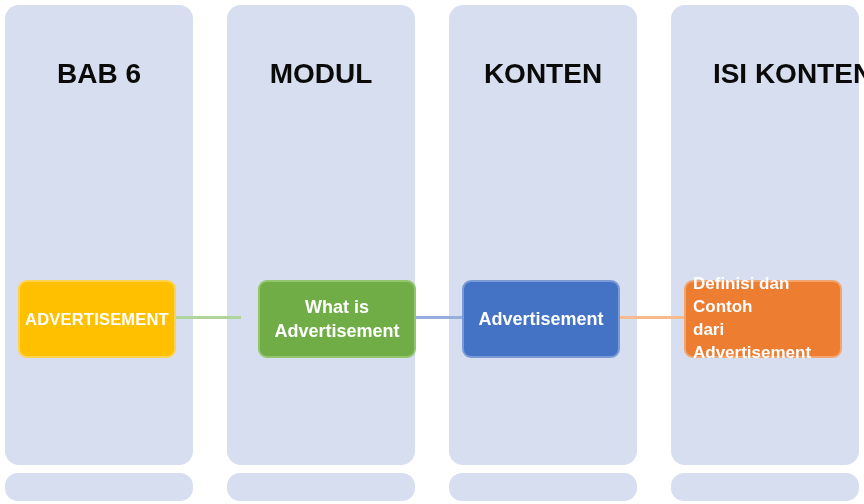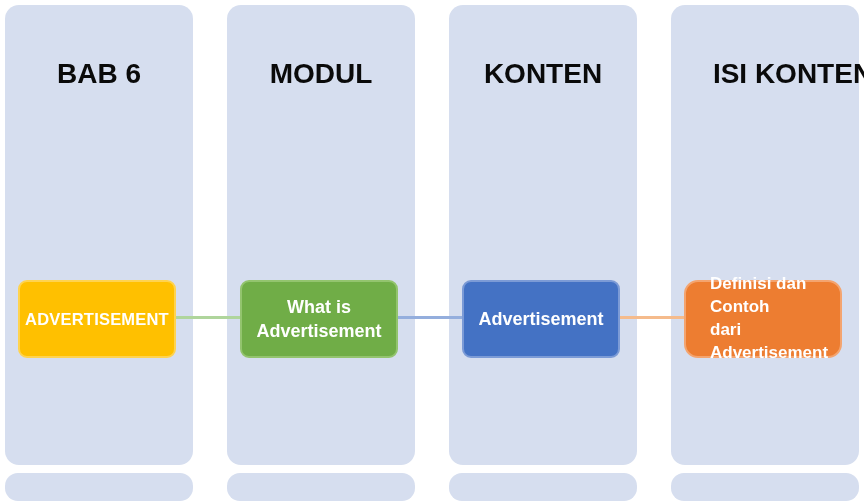--- a/index.html
+++ b/index.html
@@ -69,21 +69,21 @@
     align-items: center;
     justify-content: center;
     font-weight: bold;
     font-size: 18px;
     line-height: 1.35;
     white-space: pre-line;
     padding: 0 5px;
     z-index: 2;
   }
   .column.c0 .node-box { font-size: 16.5px; letter-spacing: 0.2px; }
-  .column.c3 .node-box { font-size: 17px; justify-content: flex-start; padding-left: 24px; border-radius: 14px; }
+  .column.c3 .node-box { font-size: 17px; justify-content: flex-start; padding-left: 7px; }
   .connector {
     position: absolute;
     top: 316px;
     height: 3px;
     z-index: 1;
   }
   .connector.k0 { left: 175px; width: 66px; }
   .connector.k1 { left: 397px; width: 66px; }
   .connector.k2 { left: 619px; width: 66px; }
 </style>
@@ -100,21 +100,21 @@
     <div class="col-bg" style="background-color: rgb(214, 222, 239);"></div>
     <div class="col-footer" style="background-color: rgb(214, 222, 239);"></div>
     <div class="col-header" style="color: rgb(10, 10, 10);">BAB 6</div>
     <div class="node-box" style="background-color: rgb(255, 192, 0); border-color: rgb(255, 211, 79); color: rgb(255, 255, 255); text-align: center;">ADVERTISEMENT</div>
   </div>
 
   <div class="column c1">
     <div class="col-bg" style="background-color: rgb(214, 222, 239);"></div>
     <div class="col-footer" style="background-color: rgb(214, 222, 239);"></div>
     <div class="col-header" style="color: rgb(10, 10, 10);">MODUL</div>
-    <div class="node-box" style="background-color: rgb(112, 173, 71); border-color: rgb(147, 196, 110); color: rgb(255, 255, 255); text-align: center;">What is
+    <div class="node-box" style="background-color: rgb(112, 173, 71); border-color: rgb(147, 196, 110); color: rgb(255, 255, 255); text-align: center; margin-left: 18px;">What is
 Advertisement</div>
   </div>
 
   <div class="column c2">
     <div class="col-bg" style="background-color: rgb(214, 222, 239);"></div>
     <div class="col-footer" style="background-color: rgb(214, 222, 239);"></div>
     <div class="col-header" style="color: rgb(10, 10, 10);">KONTEN</div>
     <div class="node-box" style="background-color: rgb(68, 114, 196); border-color: rgb(124, 155, 214); color: rgb(255, 255, 255); text-align: center;">Advertisement</div>
   </div>
 

